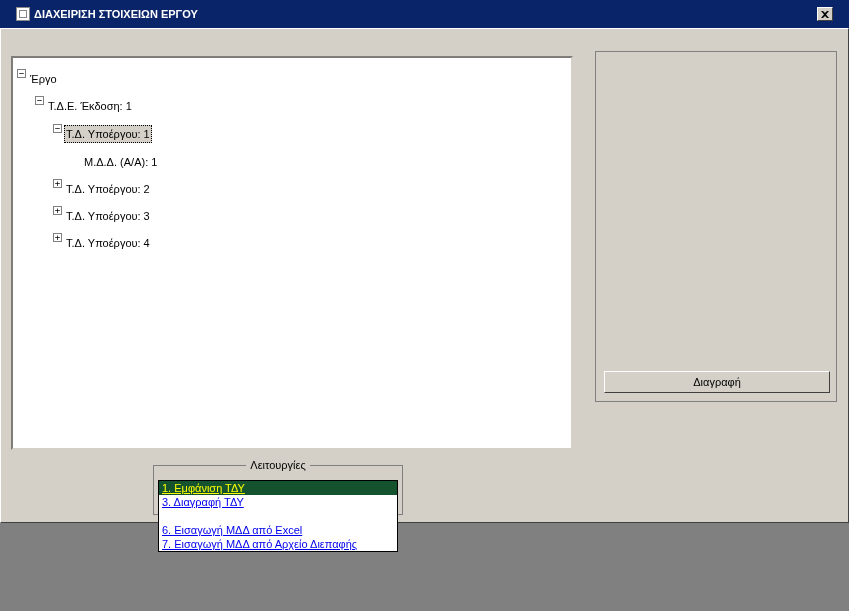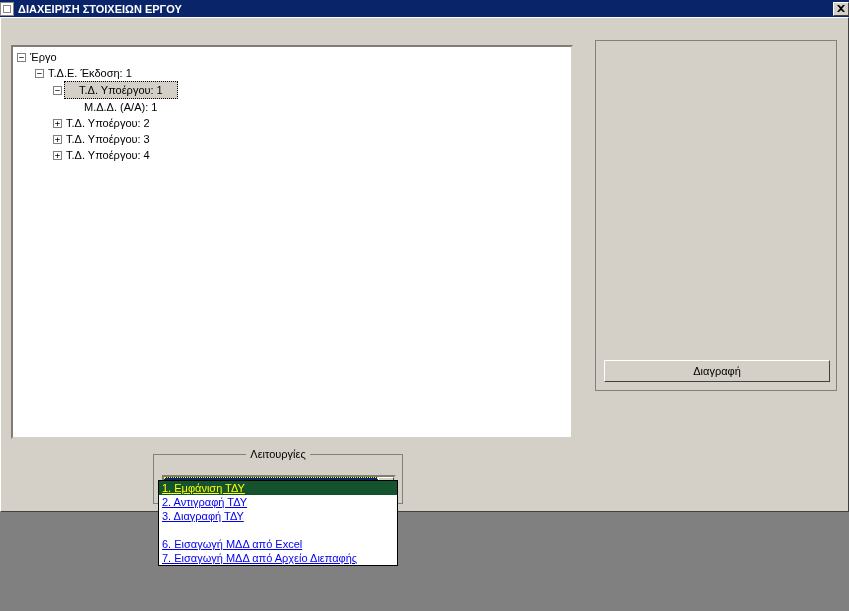--- a/index.html
+++ b/index.html
@@ -9,25 +9,25 @@
     font-family: Tahoma, Arial, sans-serif;
     font-size: 11px;
     background: #808080;
     width: 849px;
     height: 611px;
     overflow: hidden;
   }
   .titlebar {
     background: linear-gradient(to bottom, #0a246a 0%, #0a246a 100%);
     color: #fff;
-    height: 17px;
+    height: 28px;
     display: flex;
     align-items: center;
     justify-content: space-between;
-    padding: 0 0;
+    padding: 0 16px;
     font-weight: bold;
     font-size: 11px;
   }
   .titlebar-left { display: flex; align-items: center; gap: 4px; }
   .title-icon {
     width: 14px; height: 14px;
     background: #fff;
     border: 1px solid #888;
     display: inline-block;
     position: relative;
@@ -92,25 +92,26 @@
     color: #000;
   }
   .dotted-spacer {
     width: 9px;
     height: 9px;
     display: inline-block;
   }
   .tree-label {
     padding: 0 2px;
     cursor: default;
+    margin-top: 11px;
   }
   .tree-label.selected {
     background: #d4d0c8;
     border: 1px dotted #000;
-    padding: 0 14px;
+    padding: 0 1px;
   }
   .info-group {
     position: absolute;
     left: 594px;
     top: 22px;
     width: 242px;
     height: 351px;
     border: 1px solid #808080;
     border-top: none;
   }
@@ -320,18 +321,17 @@
             <path d="M0 0 L7 0 L3.5 4 Z" fill="#000"></path>
           </svg>
       </div>
     </div>
   </div>
 
 </div>
 
 <div class="dropdown">
   <div class="dropdown-item highlight"><a>1. Εμφάνιση ΤΔΥ</a></div>
-  <div class="dropdown-item"><a>2. Αντιγραφή ΤΔΥ</a></div>
   <div class="dropdown-item"><a>3. Διαγραφή ΤΔΥ</a></div>
   <div class="dropdown-blank"></div>
   <div class="dropdown-item"><a>6. Εισαγωγή ΜΔΔ από Excel</a></div>
   <div class="dropdown-item"><a>7. Εισαγωγή ΜΔΔ από Αρχείο Διεπαφής</a></div>
 </div>
 
 </body></html>

